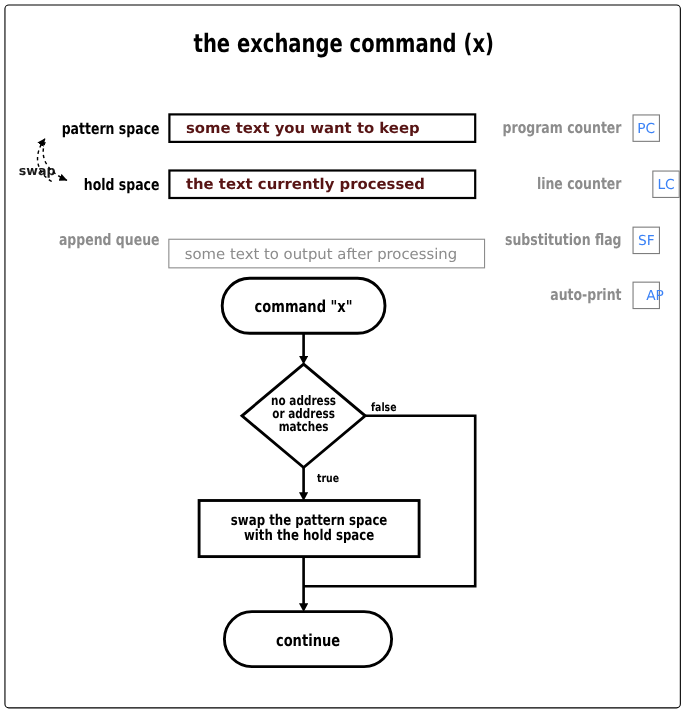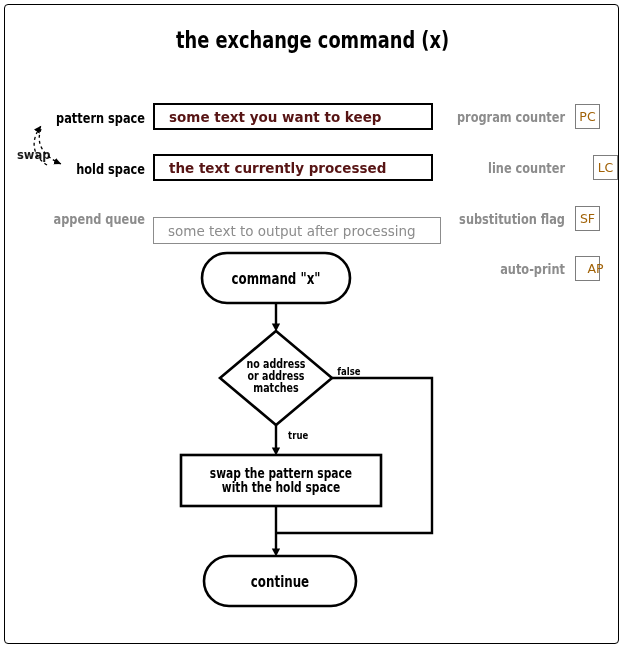--- a/index.html
+++ b/index.html
@@ -81,21 +81,21 @@
     font-weight: normal;
   }
 
   
   .badge {
     position: absolute;
     box-sizing: border-box;
     width: 25px;
     height: 25px;
     border: 1.7px solid #7d7d7d;
-    color: #a16207;
+    color: #3b82f6;
     font-family: "DejaVu Sans", "Liberation Sans", sans-serif;
     font-size: 12.5px;
     display: flex;
     align-items: center;
     justify-content: center;
     background: #ffffff;
   }
 
   
   #swap-label {

